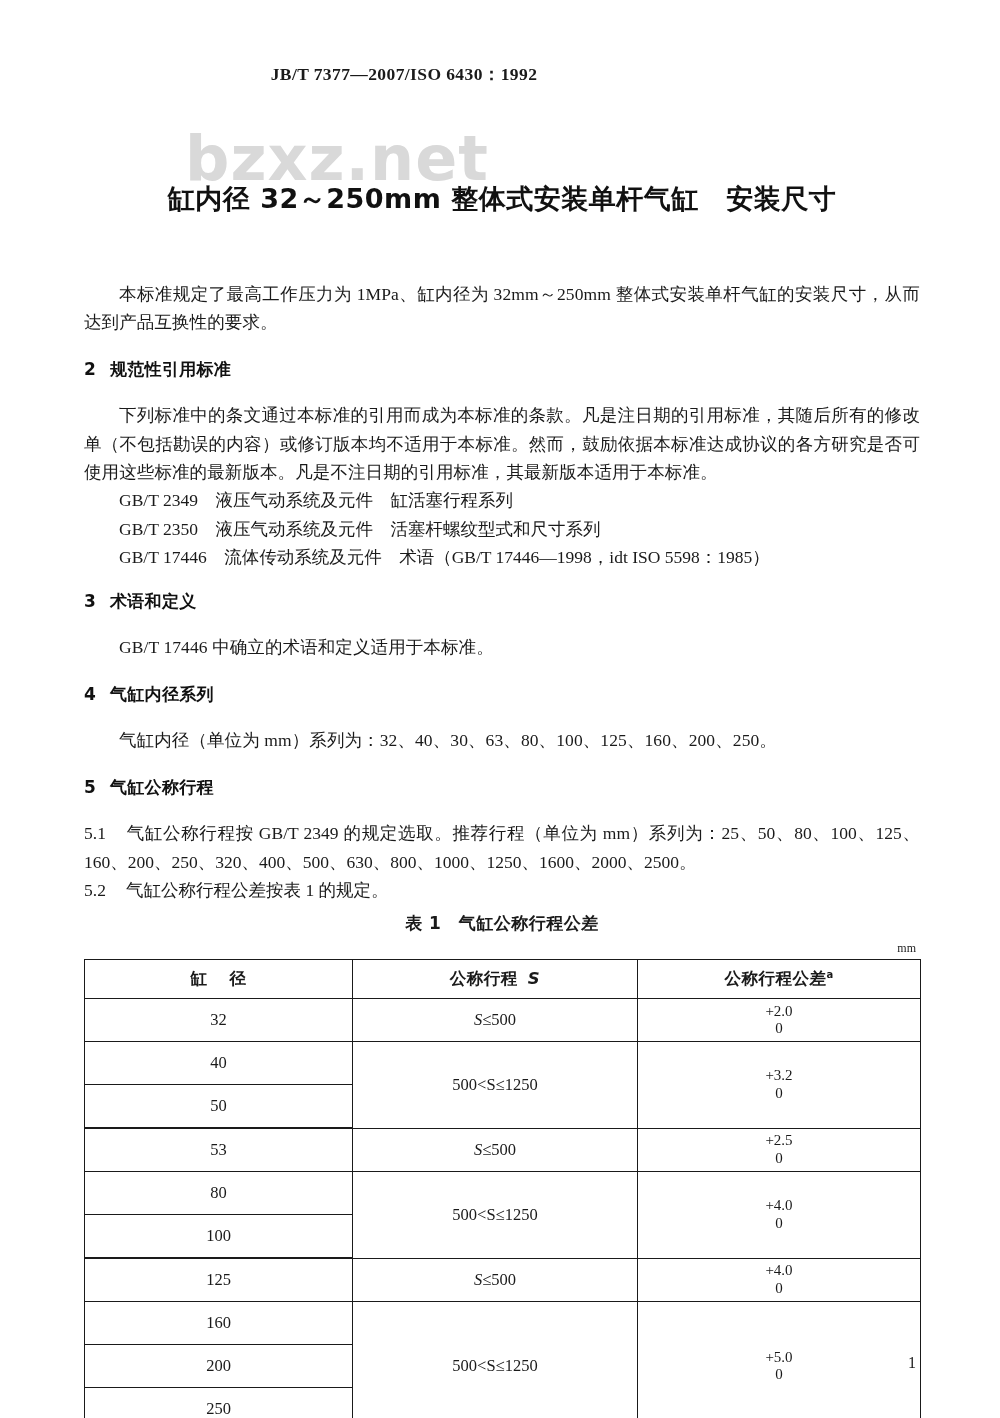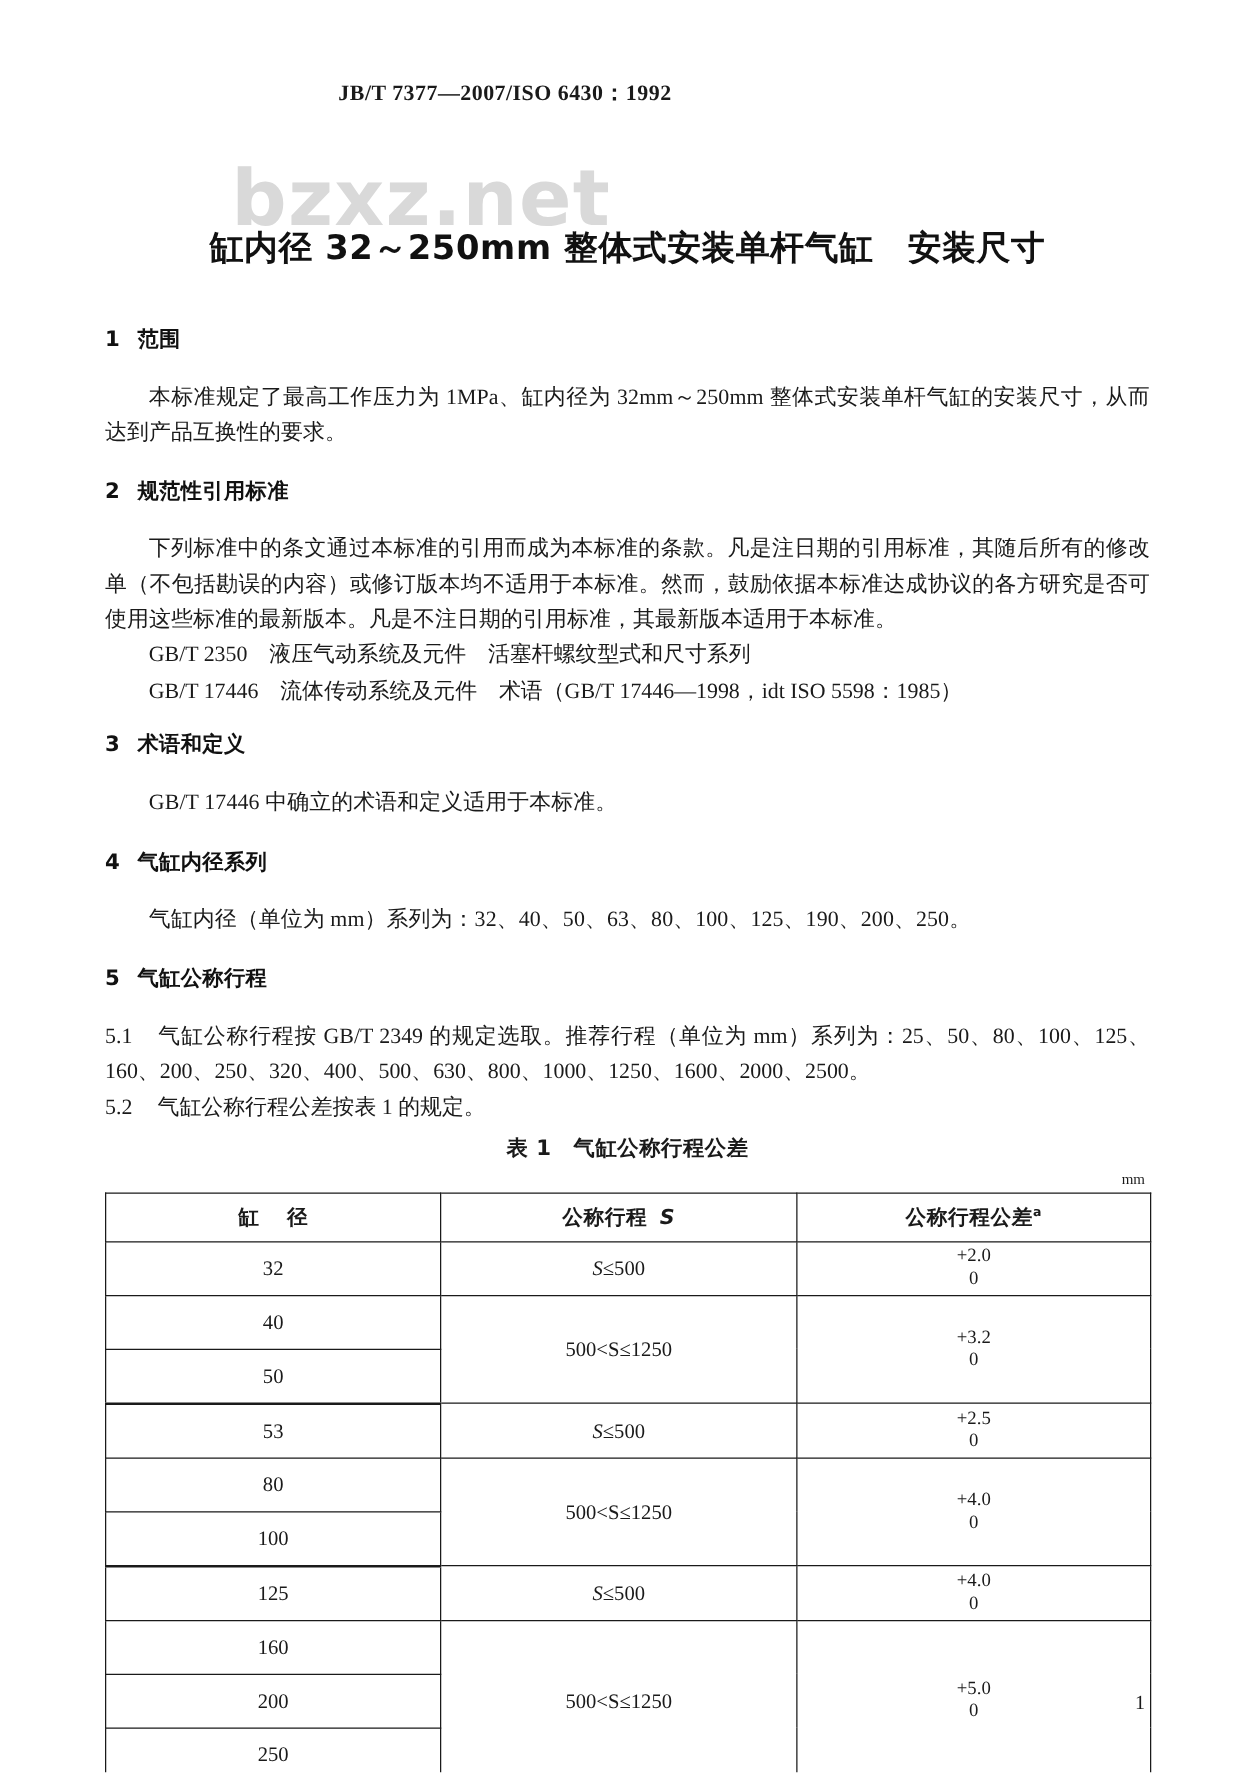--- a/index.html
+++ b/index.html
@@ -189,54 +189,52 @@
   <div class="watermark">bzxz.net</div>
 
   <div class="doc-header">JB/T 7377—2007/ISO 6430：1992</div>
 
   <div class="content">
 
     <div class="doc-title">缸内径 32～250mm 整体式安装单杆气缸　安装尺寸</div>
 
     <div class="sp-a"></div>
 
-    <h2 class="section">
-      <span class="sec-num">1</span><span>范围</span>
-    </h2>
     <div class="sp-b"></div>
     <p class="body indent">本标准规定了最高工作压力为 1MPa、缸内径为 32mm～250mm 整体式安装单杆气缸的安装尺寸，从而达到产品互换性的要求。</p>
 
     <div class="sp-c"></div>
 
     <h2 class="section">
       <span class="sec-num">2</span><span>规范性引用标准</span>
     </h2>
     <div class="sp-b"></div>
     <p class="body indent">下列标准中的条文通过本标准的引用而成为本标准的条款。凡是注日期的引用标准，其随后所有的修改单（不包括勘误的内容）或修订版本均不适用于本标准。然而，鼓励依据本标准达成协议的各方研究是否可使用这些标准的最新版本。凡是不注日期的引用标准，其最新版本适用于本标准。</p>
 
     <div class="ref-list">
+      <div class="ref-item">GB/T 2349　液压气动系统及元件　缸活塞行程系列</div>
       <div class="ref-item">GB/T 2350　液压气动系统及元件　活塞杆螺纹型式和尺寸系列</div>
       <div class="ref-item">GB/T 17446　流体传动系统及元件　术语（GB/T 17446—1998，idt ISO 5598：1985）</div>
     </div>
 
     <div class="sp-d"></div>
 
     <h2 class="section">
       <span class="sec-num">3</span><span>术语和定义</span>
     </h2>
     <div class="sp-b"></div>
     <p class="body indent">GB/T 17446 中确立的术语和定义适用于本标准。</p>
 
     <div class="sp-c"></div>
 
     <h2 class="section">
       <span class="sec-num">4</span><span>气缸内径系列</span>
     </h2>
     <div class="sp-b"></div>
-    <p class="body indent">气缸内径（单位为 mm）系列为：32、40、50、63、80、100、125、190、200、250。</p>
+    <p class="body indent">气缸内径（单位为 mm）系列为：32、40、30、63、80、100、125、160、200、250。</p>
 
     <div class="sp-c"></div>
 
     <h2 class="section">
       <span class="sec-num">5</span><span>气缸公称行程</span>
     </h2>
     <div class="sp-b"></div>
     <p class="clause"><span class="clause-num">5.1</span><span>气缸公称行程按 GB/T 2349 的规定选取。推荐行程（单位为 mm）系列为：25、50、80、100、125、160、200、250、320、400、500、630、800、1000、1250、1600、2000、2500。</span></p>
     <p class="clause"><span class="clause-num">5.2</span><span>气缸公称行程公差按表 1 的规定。</span></p>
 

